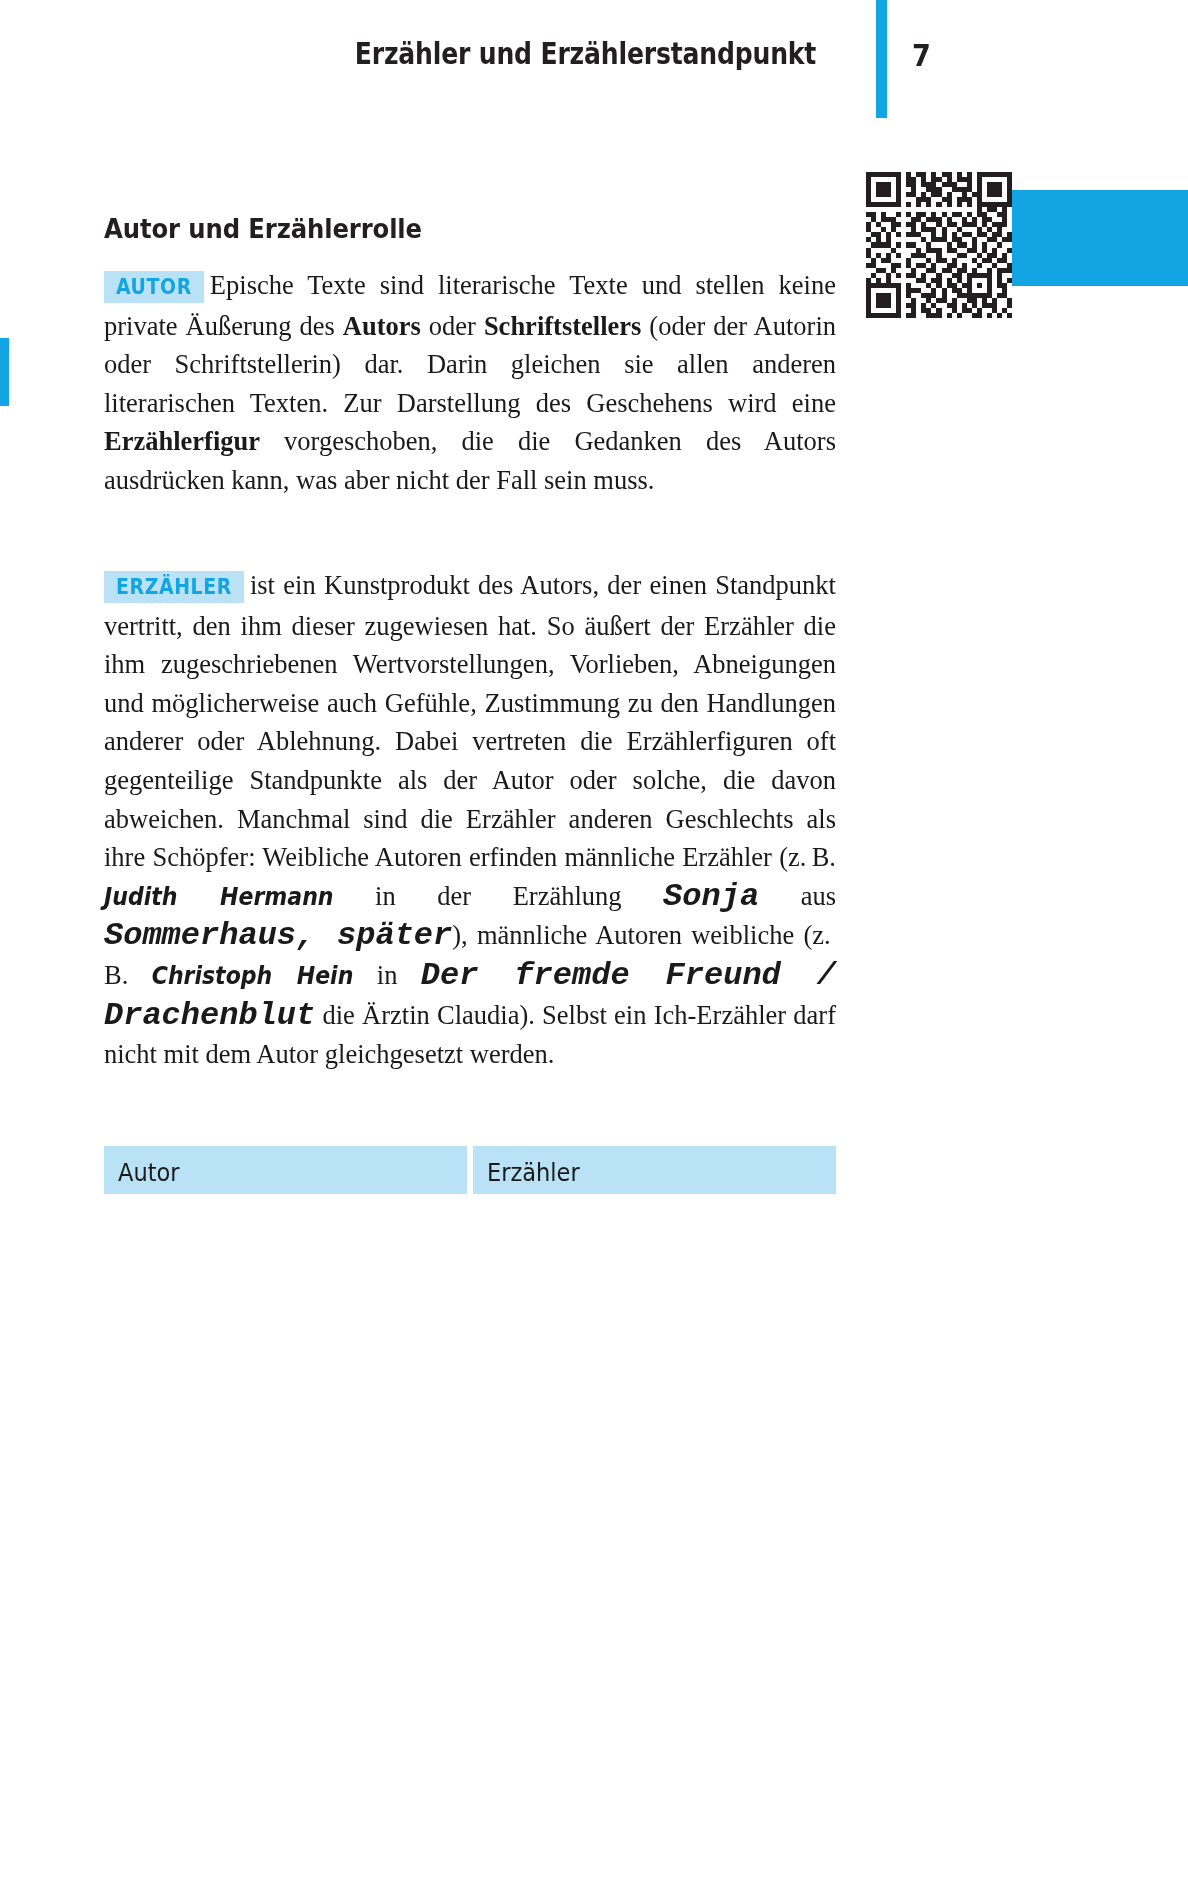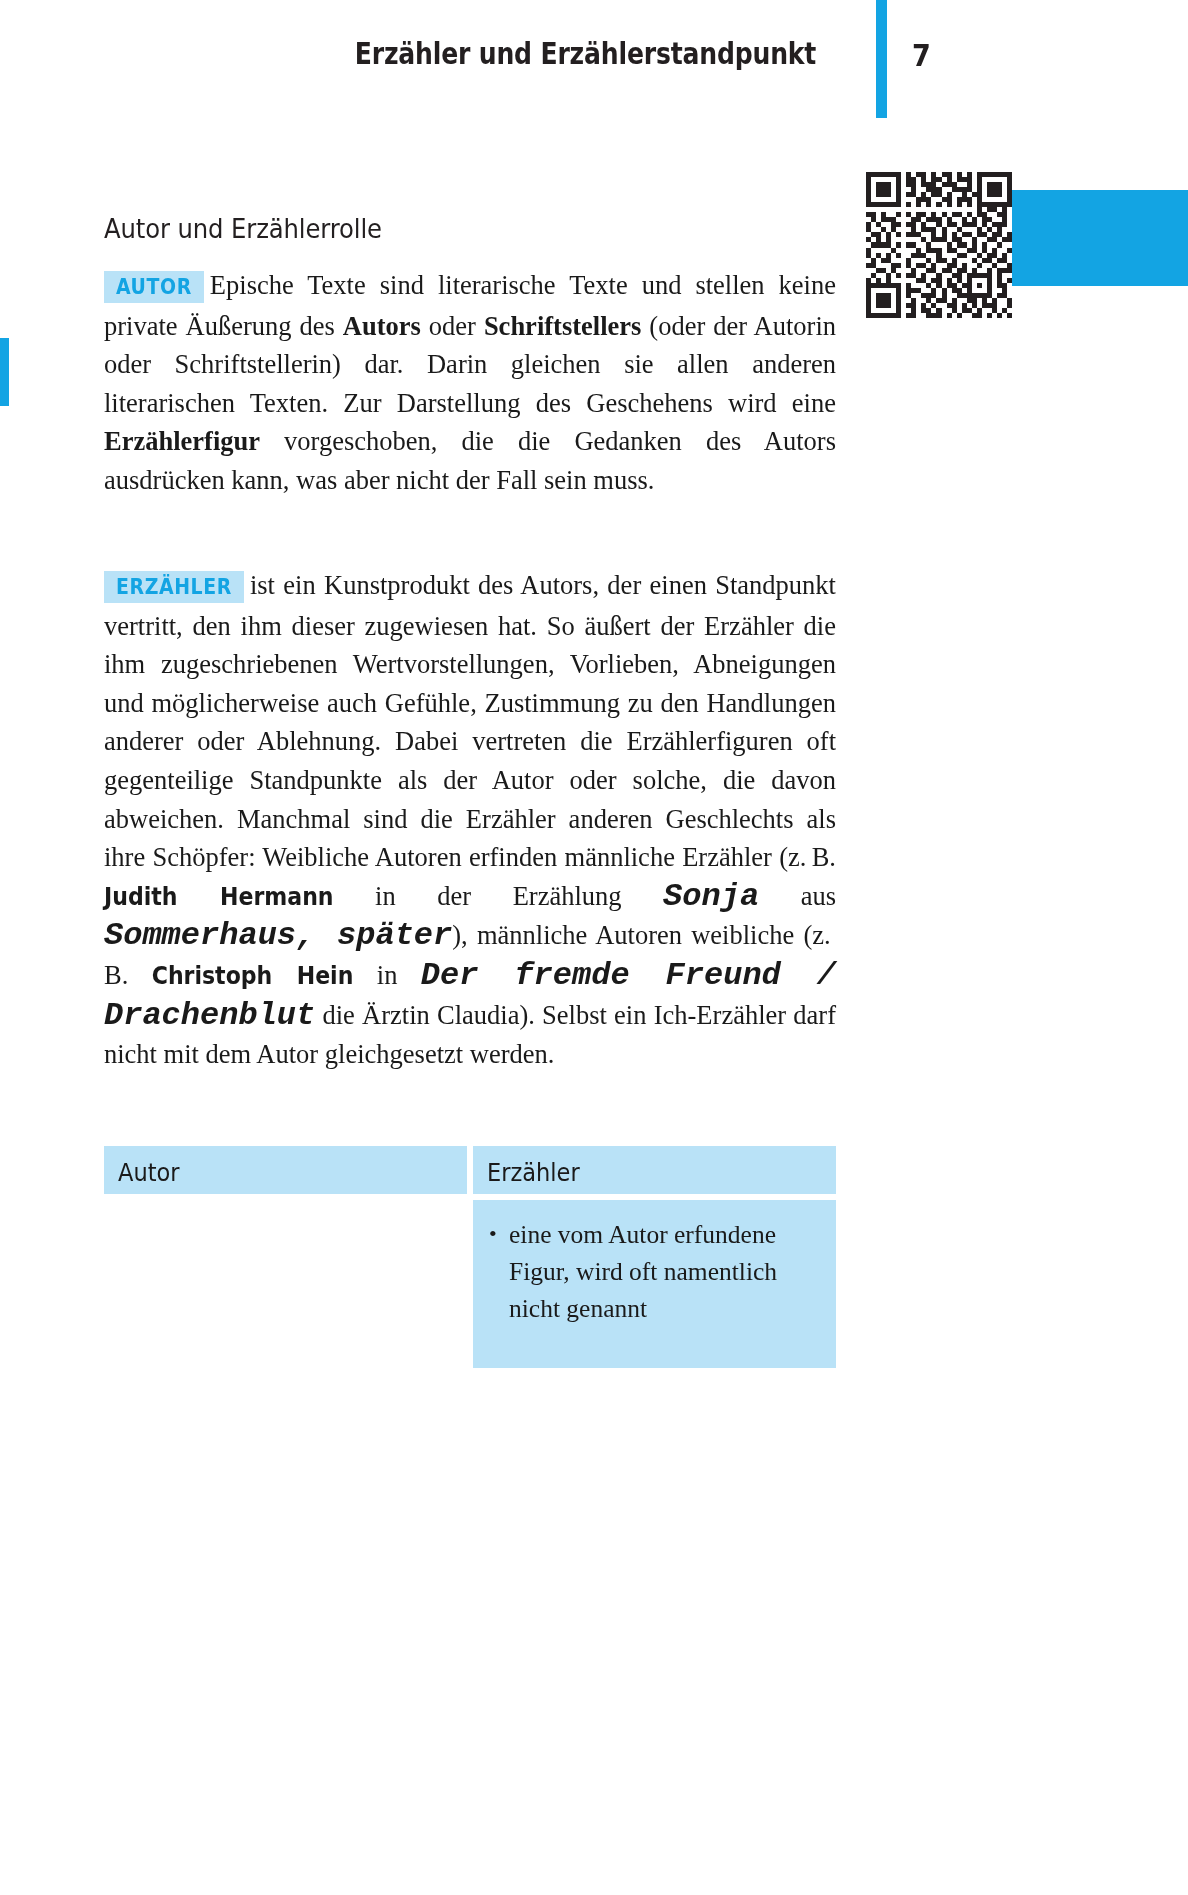--- a/index.html
+++ b/index.html
@@ -77,21 +77,21 @@
 
   
   .content {
     position:absolute;
     left:104px; top:0;
     width:732px;
   }
 
   .section-title {
     font-family:"DejaVu Sans Condensed","Liberation Sans", sans-serif;
-    font-weight:normal;
+    font-weight:bold;
     font-size:27px;
     color:#231f20;
     position:absolute;
     top:191px;
     left:0;
     letter-spacing:-0.1px;
   }
 
   p.body {
     position:absolute;
@@ -119,20 +119,21 @@
     padding:4px 12px 4px 12px;
     margin-right:6px;
     white-space:nowrap;
   }
 
   b.serif-b { font-weight:bold; font-family:"Liberation Serif", serif; }
   b.sans-b {
     font-family:"DejaVu Sans Condensed","Liberation Sans", sans-serif;
     font-weight:bold;
     font-size:24.5px;
+    font-style:italic;
   }
   i.sans-bi {
     font-family:Liberation Mono, monospace;
     font-weight:bold;
     font-style:italic;
     font-size:32px;
   }
 
   
   .cmp-table {
@@ -452,19 +453,14 @@
     <span class="tag">ERZÄHLER</span><span class="runs"><span>ist ein Kunstprodukt des Autors, der einen Standpunkt vertritt, den ihm dieser zugewiesen hat. So äußert der Erzähler die ihm zugeschriebenen Wert­vorstellungen, Vorlieben, Abneigungen und möglicher­weise auch Gefühle, Zustimmung zu den Handlungen anderer oder Ablehnung. Dabei vertreten die Erzähler­figuren oft gegenteilige Standpunkte als der Autor oder solche, die davon abweichen. Manchmal sind die Erzäh­ler anderen Geschlechts als ihre Schöpfer: Weibliche Au­toren erfinden männliche Erzähler (z. B. </span><b class="sans-b">Judith Hermann</b><span> in der Erzählung </span><i class="sans-bi">Sonja</i><span> aus </span><i class="sans-bi">Sommerhaus, später</i><span>), männ­liche Autoren weibliche (z. B. </span><b class="sans-b">Christoph Hein</b><span> in </span><i class="sans-bi">Der fremde Freund / Drachenblut</i><span> die Ärztin Claudia). Selbst ein Ich-Erzähler darf nicht mit dem Autor gleichgesetzt werden.</span></span>
   </p>
 </div>
 
 <div class="cmp-table">
   <div class="cmp-col">
     <div class="cmp-head">Autor</div>
   </div>
   <div class="cmp-col">
     <div class="cmp-head">Erzähler</div>
-    <div class="cmp-body">
-      <ul>
-          <li>eine vom Autor erfundene Figur, wird oft namentlich nicht genannt</li>
-        </ul>
-    </div>
   </div>
 </div>
 
 </body></html>

